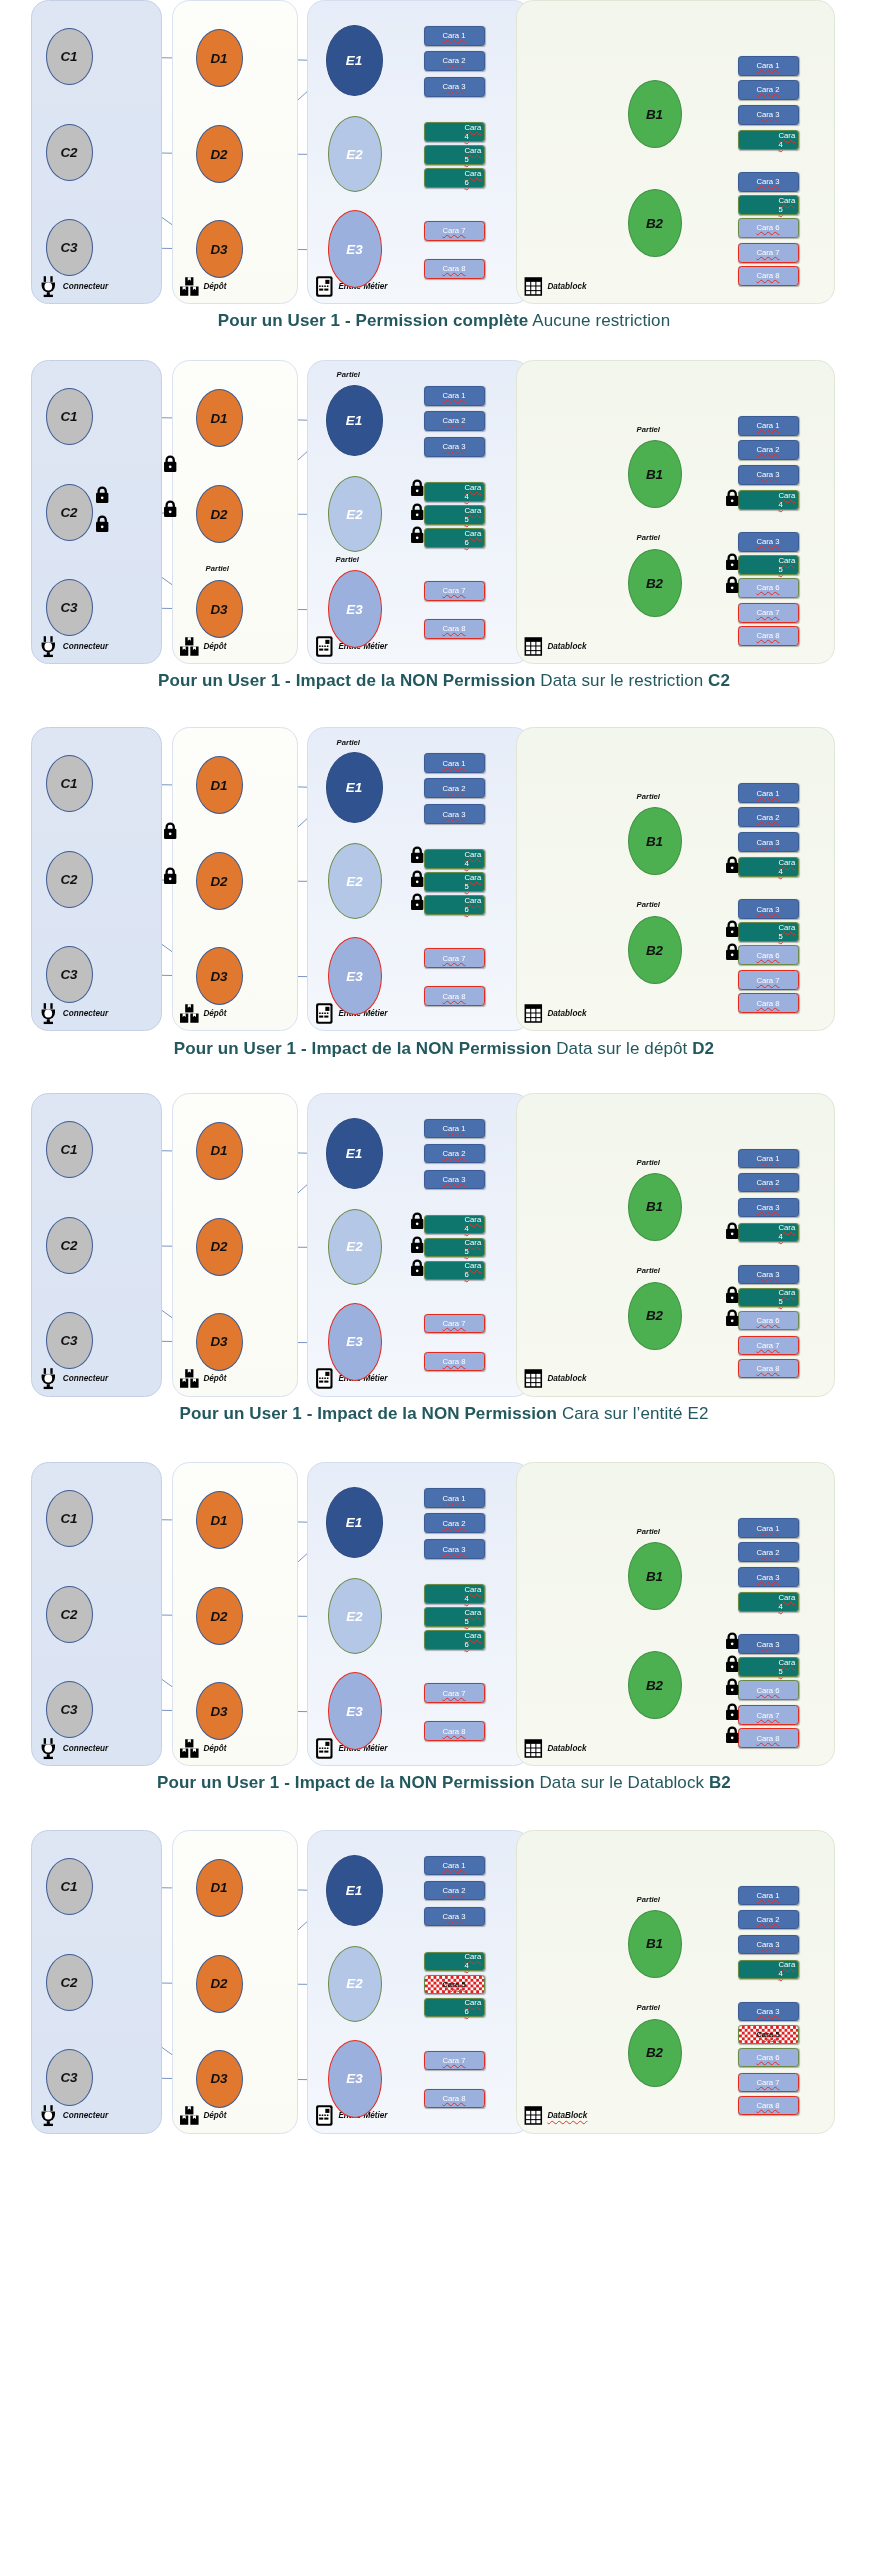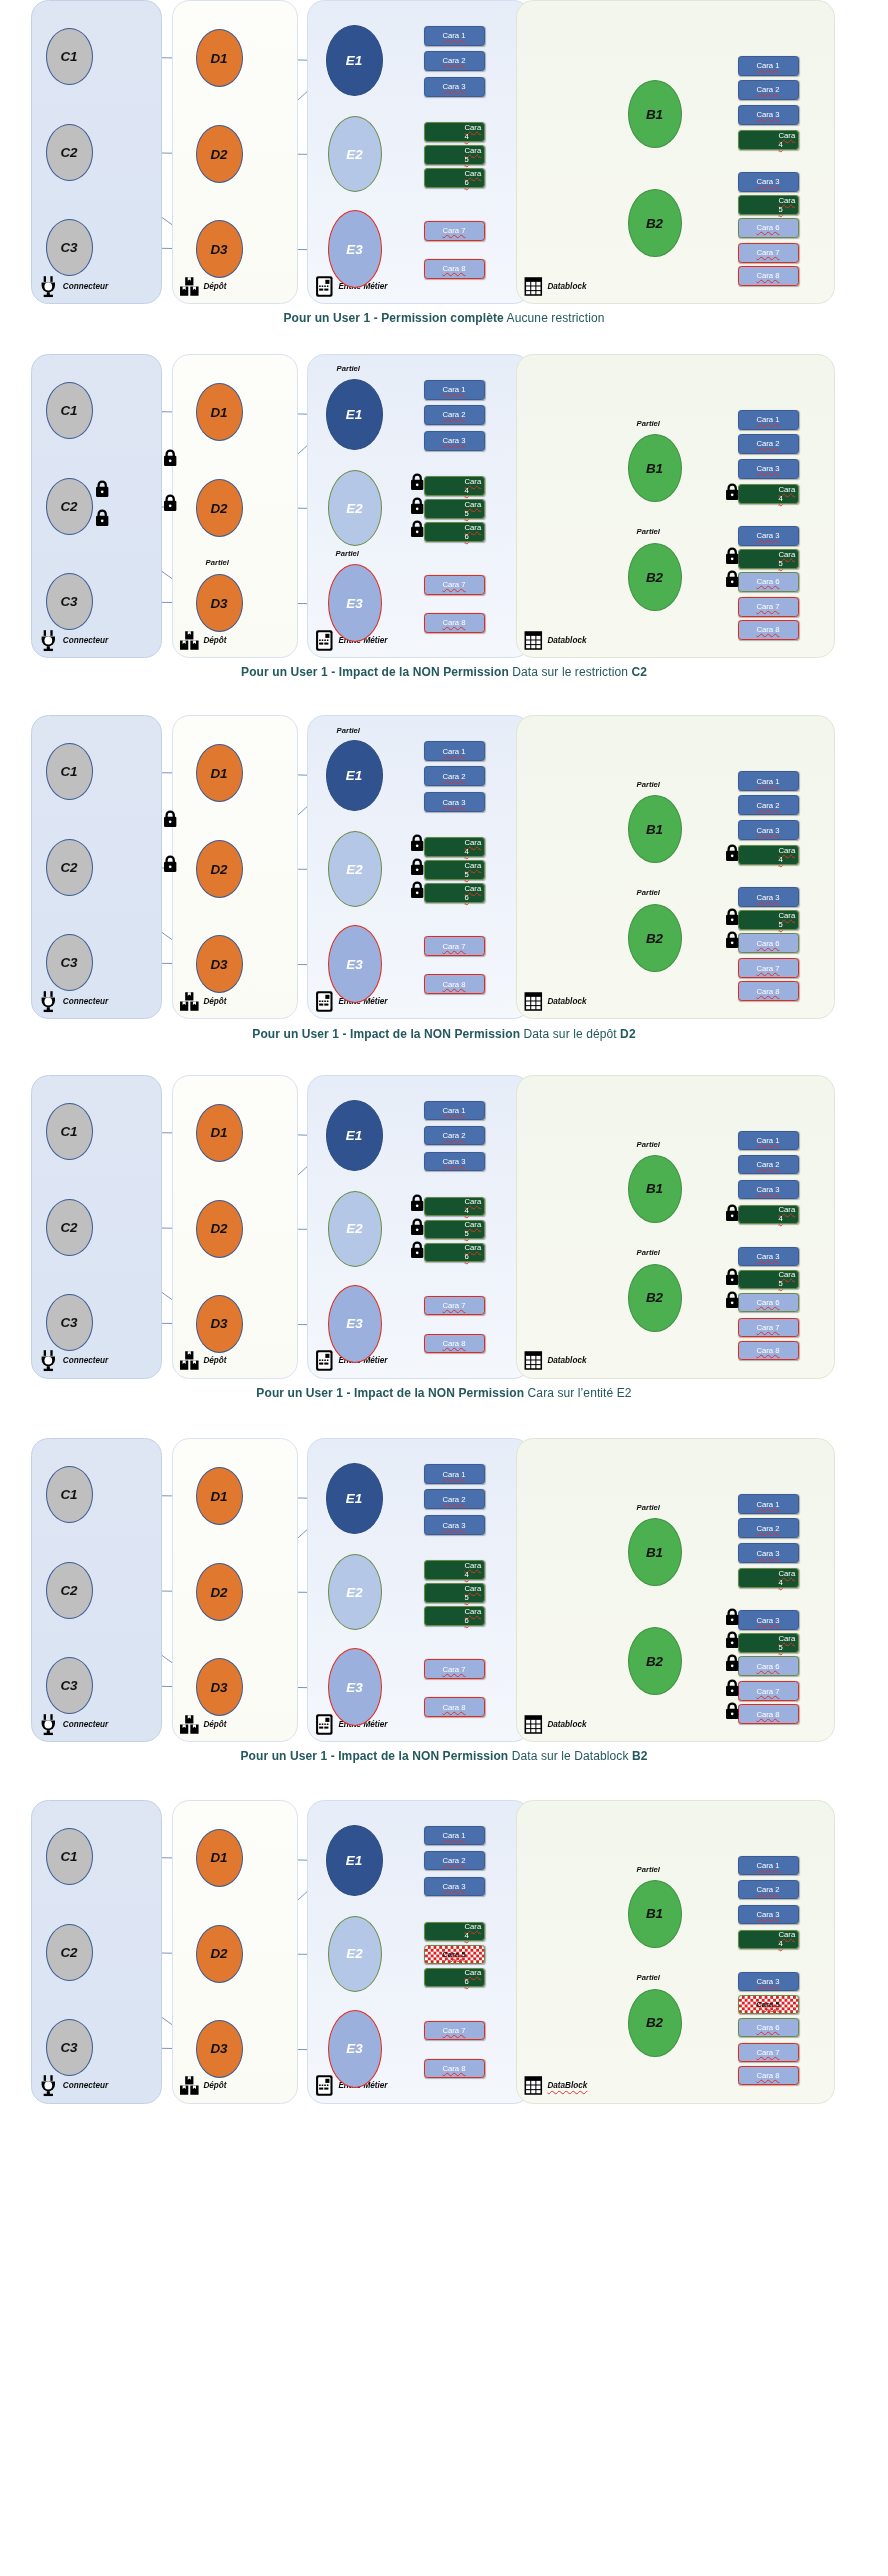--- a/index.html
+++ b/index.html
@@ -35,41 +35,41 @@
   .node.e3{width:54px;height:78px;background:#9bb0dd;border:0.8px solid #e32a1c;color:#fff;}
   .node.b{width:54px;height:68px;background:#4caf50;border:0.8px solid #3e9142;color:#111;}
 
   
   .card{position:absolute;box-sizing:border-box;width:61px;height:19.6px;border-radius:3.6px;
         display:flex;align-items:center;justify-content:center;
         font-size:7.7px;font-weight:normal;color:#fff;
         text-decoration:underline wavy #e2302a;text-underline-offset:1px;
         box-shadow:0.5px 0.5px 1px rgba(0,0,0,.28);}
   .card.blue {background:#4a6fad;border:0.7px solid #3a5b93;}
-  .card.pale {background:#14532d;border:0.8px solid #6a8b45;padding-left:40px;}
+  .card.pale {background:#0f766e;border:0.8px solid #6a8b45;padding-left:40px;}
   .card.pale2{background:#9bb0dd;border:0.8px solid #6a8b45;}
   .card.red  {background:#9bb0dd;border:0.9px solid #e32a1c;}
   .card.hash {background:#ffffff;border:0.9px solid #6a8b45;color:#111;font-weight:bold;
               background-image:
                 repeating-linear-gradient(0deg,transparent 0 1.5px,rgba(0,0,0,0) 1.5px 4.6px),
                 repeating-conic-gradient(#e02020 0% 25%, #ffffff 0% 50%);
               background-size:auto, 5.7px 5.7px;}
 
   
   .partiel{position:absolute;font-style:italic;font-weight:bold;font-size:7.7px;color:#0d0d0d;}
 
   
   .lock{position:absolute;width:14.4px;height:17.5px;z-index:9;}
 
   
   .edges{position:absolute;left:0;top:0;width:855px;height:304px;overflow:visible;pointer-events:none;}
 
   
   .caption{width:888px;text-align:center;padding:7.2px 0 0 0;
-           font-size:12px;color:#23595e;letter-spacing:0.1px;}
+           font-size:17px;color:#23595e;letter-spacing:0.1px;}
   .caption b{font-weight:bold;}
   .caption .lite{font-weight:normal;}
   .panel-wrap{padding-bottom:15.5px;}
   .spacer{height:13.4px;}
 </style>
 </head>
 <body>
 
 <div class="page">
 <div class="panel-wrap">

